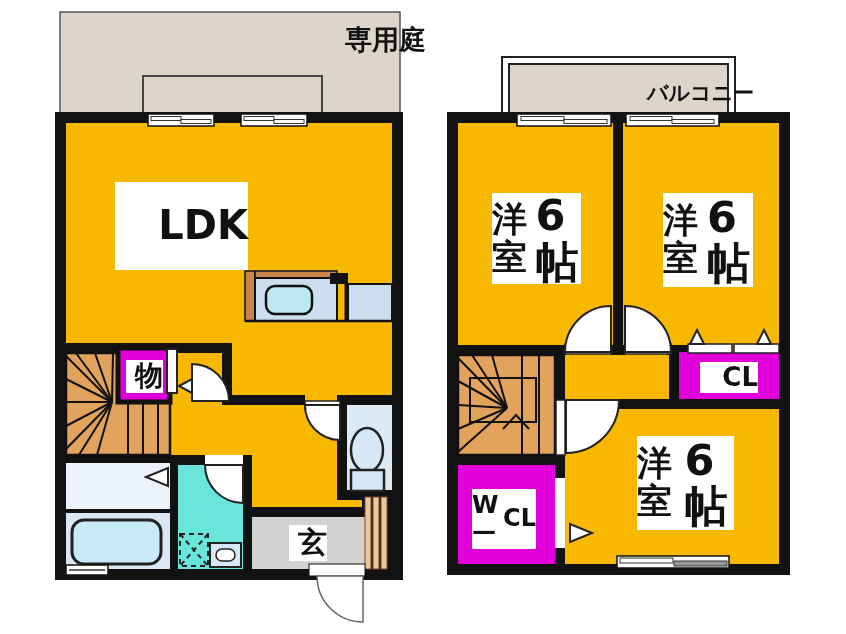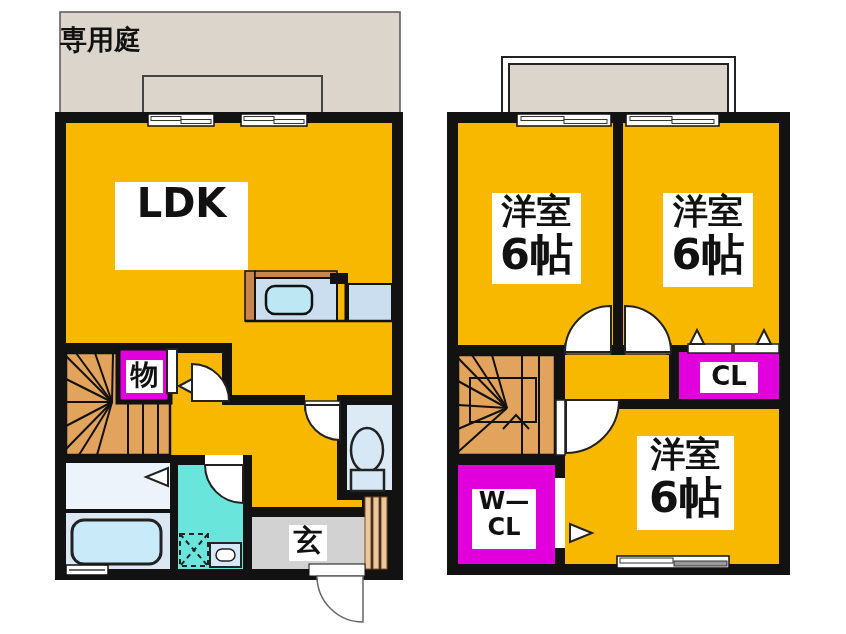--- a/index.html
+++ b/index.html
@@ -18,23 +18,23 @@
   .tub{fill:var(--tub)}
   .washroom{fill:var(--washroom)}
   .sanitary{fill:var(--sanitary)}
   .fixture{fill:var(--fixture)}
   .counter{fill:var(--counter)}
   .sink{fill:var(--sink)}
   .cedge{fill:var(--counter_edge)}
   .wood{fill:var(--wood)}
   .white{fill:#ffffff}
   
-  .plain-label{position:absolute;text-align:left;font-weight:600;color:#111;}
-  .white-box{position:absolute;background:#fff;display:flex;flex-direction:column;
-             align-items:center;justify-content:flex-start;font-weight:600;color:#111;line-height:1.08;}
+  .plain-label{position:absolute;text-align:right;font-weight:600;color:#111;margin-left:26px;}
+  .white-box{position:absolute;background:#fff;display:flex;
+             align-items:center;justify-content:flex-end;font-weight:600;color:#111;line-height:1.08;}
   .t-xl{font-size:40px}.t-lg{font-size:35px}.t-md{font-size:43px}
   .t-sm{font-size:26px}
 </style>
 </head>
 <body>
 
 <div id="plan">
 
 <svg width="846" height="634" viewBox="0 0 846 634">
 
@@ -229,20 +229,21 @@
     <g>
       <rect class="white" x="617" y="556" width="112" height="12" stroke="#111" stroke-width="1.5"></rect>
       <rect class="white" x="620" y="558" width="53" height="5" stroke="#333" stroke-width="1"></rect>
       <rect x="674" y="561" width="53" height="5" fill="#999" stroke="#333" stroke-width="1"></rect>
     </g>
   </g>
 </svg>
 
 <div class="plain-label t-sm" style="left:60px;top:22px;width:340px;font-size:27px;">専用庭</div>
 
+<div class="plain-label" style="left:509px;top:79px;width:219px;font-size:21px;">バルコニー</div>
 
 <div class="white-box" style="left:115px;top:182px;width:133px;height:88px;">
   <span class="t-xl">LDK</span>
 </div>
 
 <div class="white-box" style="left:126px;top:360px;width:37px;height:33px;font-size:28px;">物</div>
 
 <div class="white-box" style="left:289px;top:525px;width:38px;height:36px;font-size:29px;">玄</div>
 
 <div class="white-box" style="left:492px;top:193px;width:89px;height:91px;">

